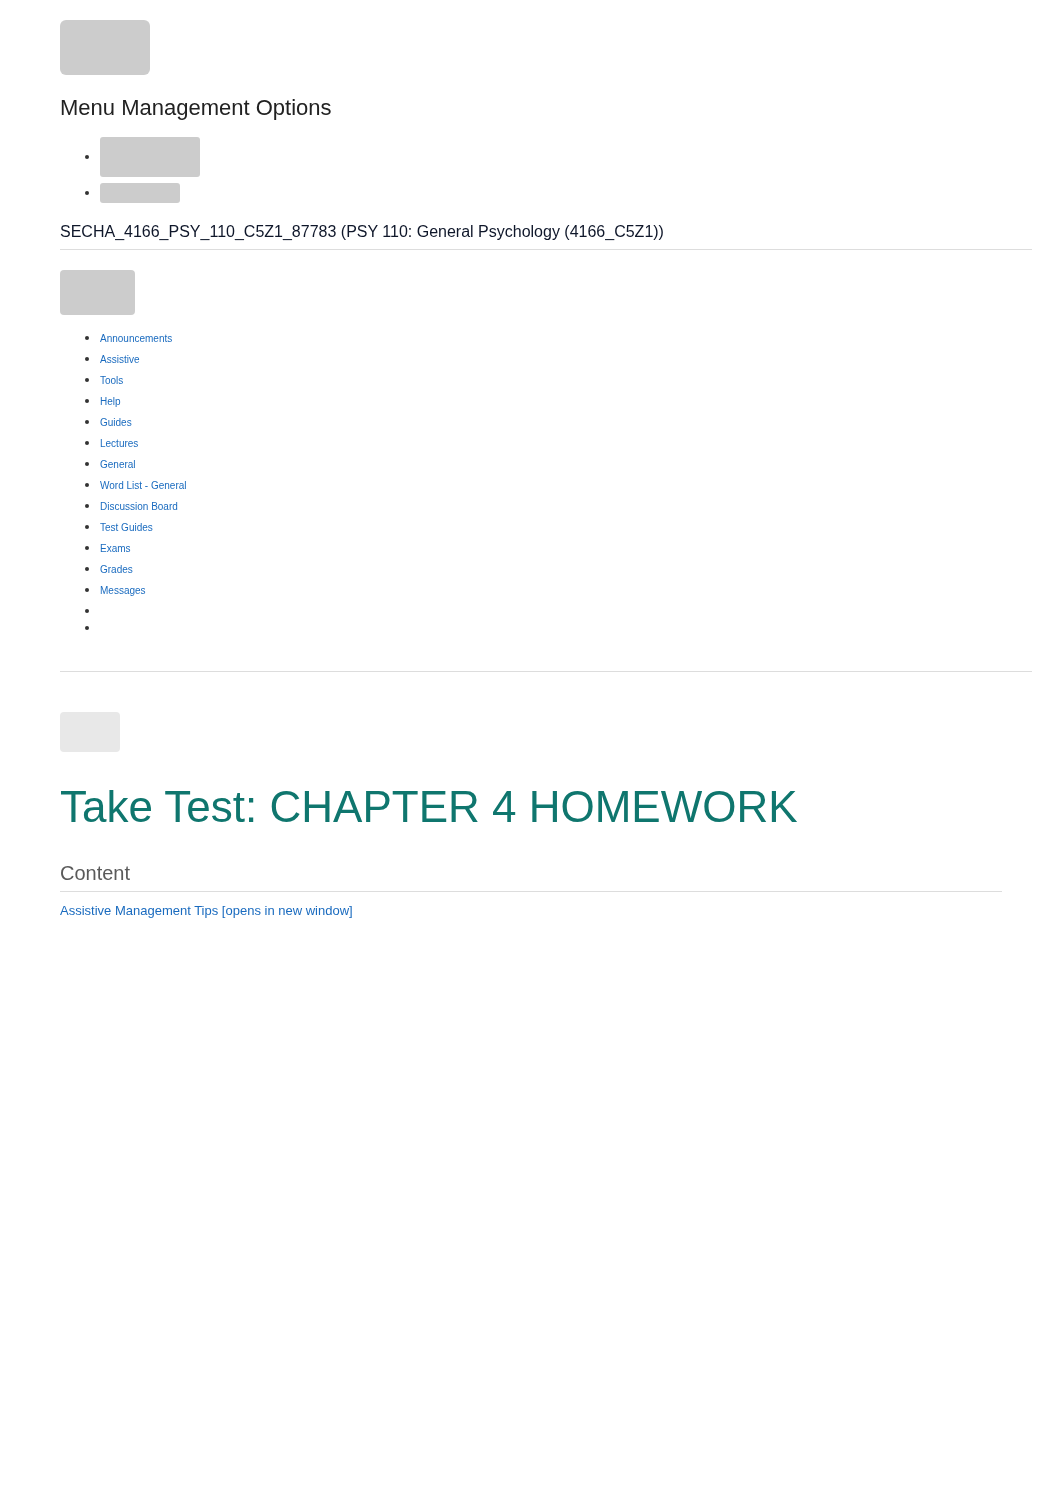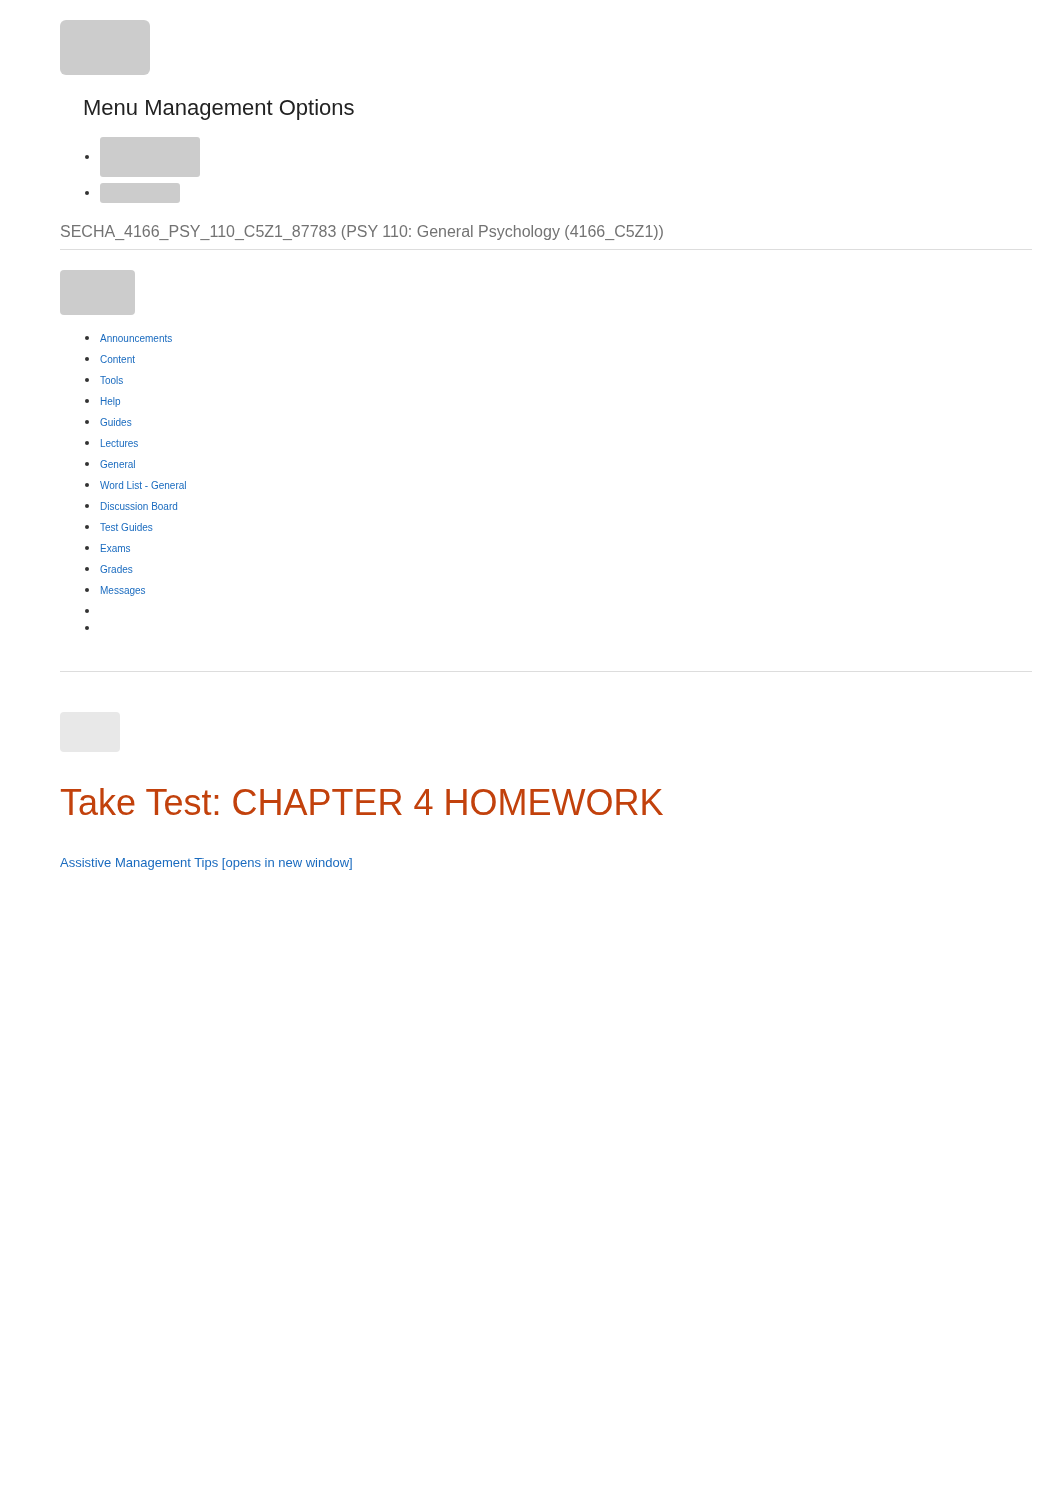--- a/index.html
+++ b/index.html
@@ -27,21 +27,20 @@
       background: #ccc;
       border-radius: 6px;
       margin-bottom: 20px;
     }
 
     .menu-management-title {
       font-size: 22px;
       font-weight: normal;
       color: #222;
       margin-bottom: 16px;
-      margin-left: 23px;
     }
 
     .menu-management-list {
       list-style: disc;
       padding-left: 40px;
       margin-bottom: 20px;
     }
 
     .menu-management-list li {
       margin-bottom: 6px;
@@ -58,21 +57,21 @@
     .menu-item-block-tall {
       width: 80px;
       height: 30px;
       background: #ccc;
       border-radius: 3px;
       display: inline-block;
       vertical-align: middle;
     }
 
     .course-link {
-      color: #737373;
+      color: #0f172a;
       text-decoration: none;
       font-size: 16px;
       display: block;
       margin-bottom: 20px;
       padding-bottom: 8px;
       border-bottom: 1px solid #ddd;
     }
 
     .course-logo-placeholder {
       width: 75px;
@@ -114,23 +113,23 @@
 
     .small-logo-placeholder {
       width: 60px;
       height: 40px;
       background: #e8e8e8;
       border-radius: 4px;
       margin-bottom: 30px;
     }
 
     .page-title {
-      font-size: 36px;
+      font-size: 44px;
       font-weight: normal;
-      color: #c2410c;
+      color: #0f766e;
       margin-bottom: 30px;
       margin-top: 10px;
     }
 
     .content-section-title {
       font-size: 20px;
       font-weight: normal;
       color: #5a5a5a;
       margin-bottom: 10px;
       border-bottom: 1px solid #ddd;
@@ -164,21 +163,21 @@
   <a class="course-link">SECHA_4166_PSY_110_C5Z1_87783 (PSY 110: General Psychology (4166_C5Z1))</a>
 
   <div class="course-logo-placeholder"></div>
 
   <div class="sidebar-bottom-border">
     <ul class="nav-list">
       <li>
         <a href="#">Announcements</a>
       </li>
       <li>
-        <a href="#">Content</a>
+        <a href="#">Assistive</a>
       </li>
       <li>
         <a href="#">Tools</a>
       </li>
       <li>
         <a href="#">Help</a>
       </li>
       <li>
         <a href="#">Guides</a>
       </li>
@@ -213,16 +212,17 @@
 </div>
 
 <div class="main-content">
   
   <div class="small-logo-placeholder"></div>
 
   
   <h1 class="page-title">Take Test: CHAPTER 4 HOMEWORK</h1>
 
   
+  <h2 class="content-section-title">Content</h2>
 
   
   <a class="assistive-link" href="#">Assistive Management Tips [opens in new window]</a>
 </div>
 
 </body></html>

